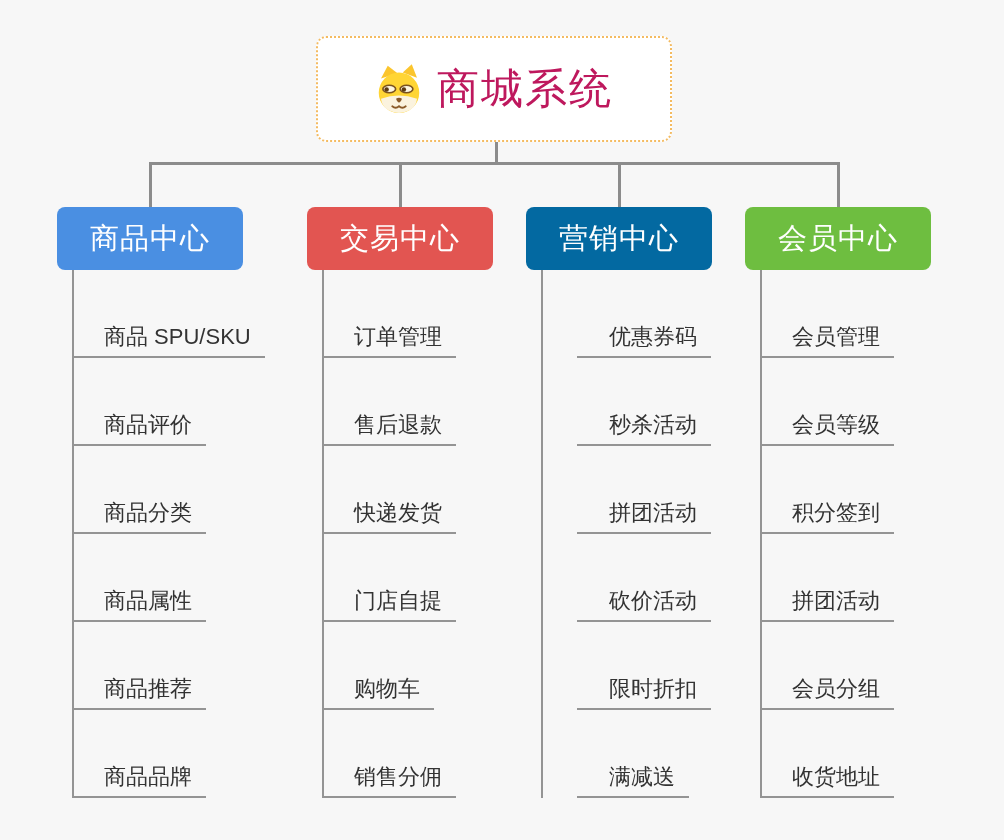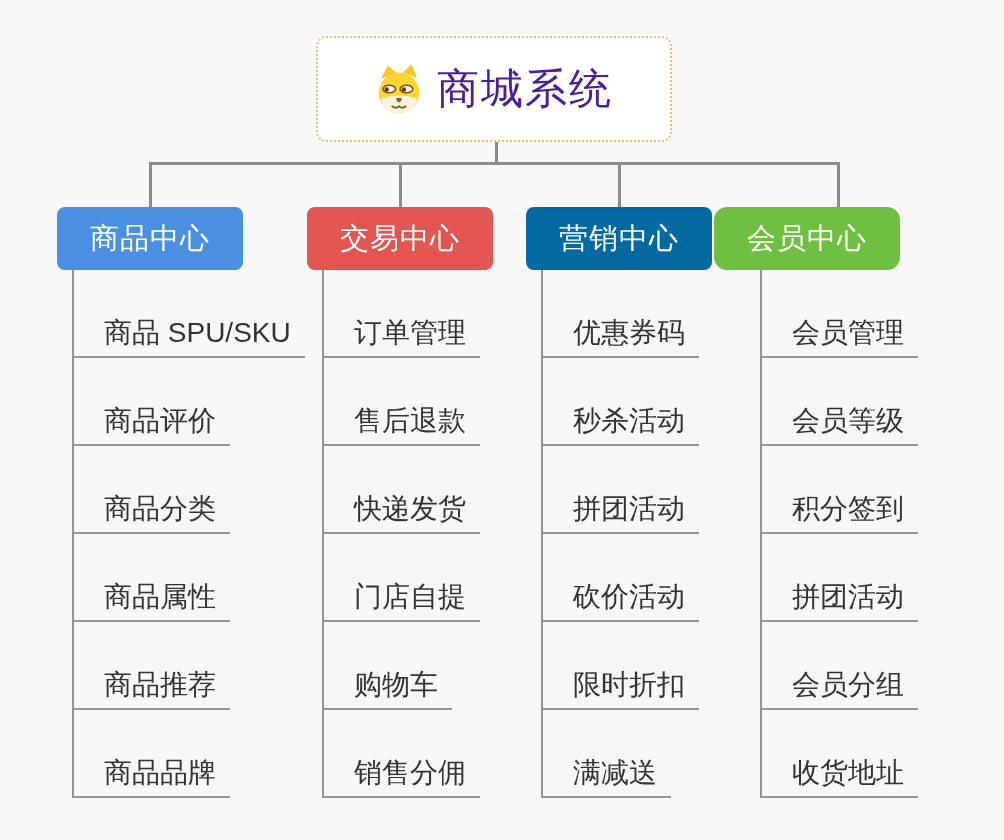--- a/index.html
+++ b/index.html
@@ -24,21 +24,21 @@
     border:2px dotted #f4bb61;
     border-radius:10px;
     box-sizing:border-box;
     display:flex;
     align-items:center;
     justify-content:center;
     gap:14px;
     cursor:default;
   }
   .root-title{
-    color:#4c1d95;
+    color:#be185d;
     font-size:42px;
     letter-spacing:2px;
     line-height:1;
   }
   .dog-icon{width:48px;height:54px;flex:0 0 auto;}
 
   
   .line{position:absolute;background:#8c8c8c;}
   .stem        {left:495px;top:142px;width:3px;height:21px;}
   .hline       {left:149px;top:162px;width:691px;height:3px;}
@@ -52,47 +52,47 @@
     width:186px; height:63px;
     border-radius:8px;
     display:flex;
     align-items:center;
     justify-content:center;
     color:#ffffff;
     font-size:29px;
     letter-spacing:1px;
     cursor:default;
   }
-  .node.b0{left:57px;} .node.b1{left:307px;} .node.b2{left:526px;} .node.b3{left:714px;border-radius:13px;}
+  .node.b0{left:57px;} .node.b1{left:307px;} .node.b2{left:526px;} .node.b3{left:745px;}
 
   
   .spine{
     position:absolute;
     top:270px;
     width:2px; height:528px;
     background:#949494;
   }
   .spine.s0{left:72px;} .spine.s1{left:322px;} .spine.s2{left:541px;} .spine.s3{left:760px;}
 
   .items{
     position:absolute;
     top:270px;
     display:flex;
     flex-direction:column;
   }
-  .items.s0{left:72px;} .items.s1{left:322px;} .items.s2{left:541px;} .items.s3{left:760px;}
+  .items.s0{left:72px;} .items.s1{left:322px;} .items.s2{left:541px;padding-left:36px;} .items.s3{left:760px;}
   .item{
     height:88px;
     display:flex;
     align-items:flex-end;
   }
   .item-label{
     display:inline-block;
     white-space:nowrap;
-    font-size:28px;
+    font-size:22px;
     color:#333333;
     padding:0 14px 7px 32px;
     border-bottom:2px solid #949494;
     line-height:1.1;
   }
 </style>
 </head>
 <body>
 
 <div class="canvas">

